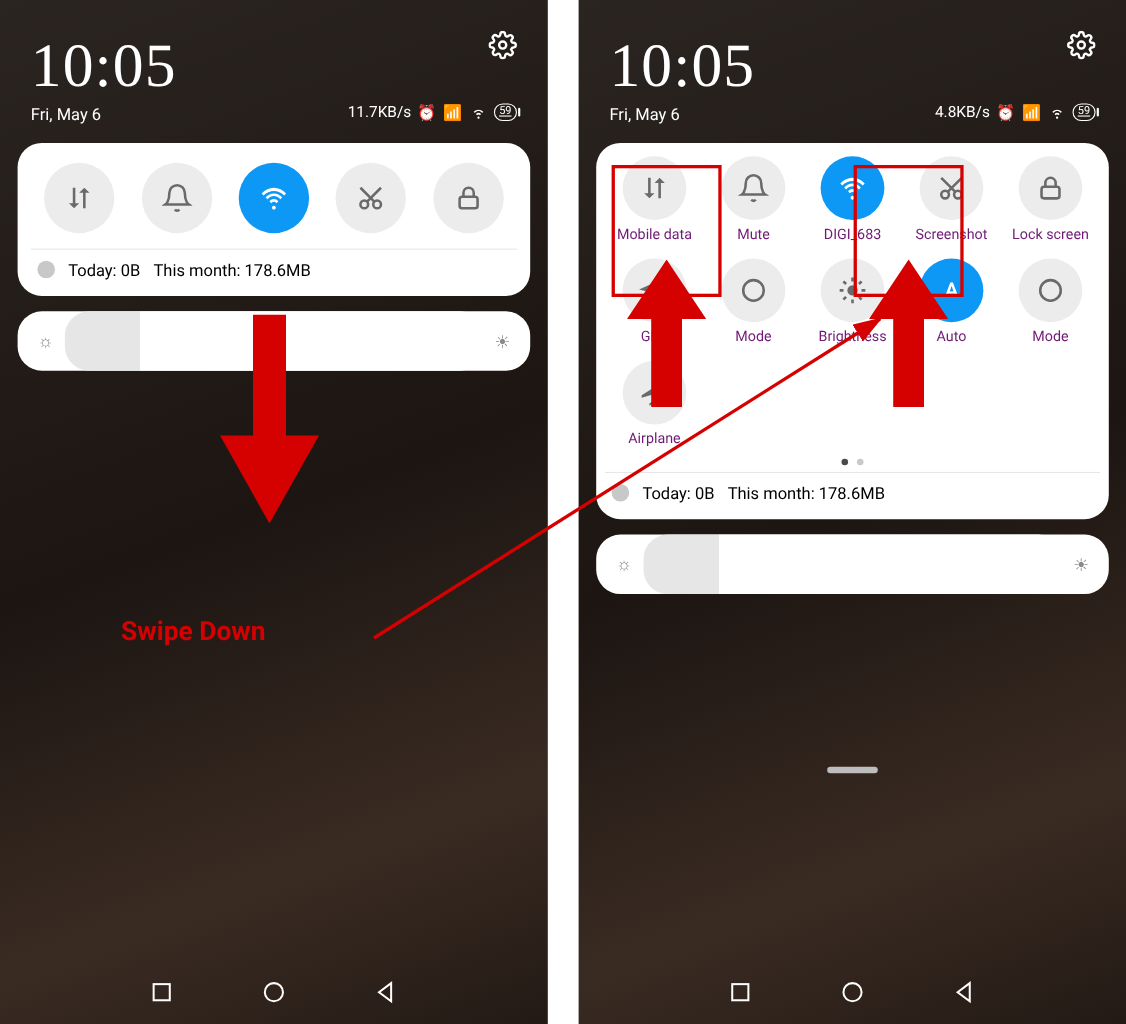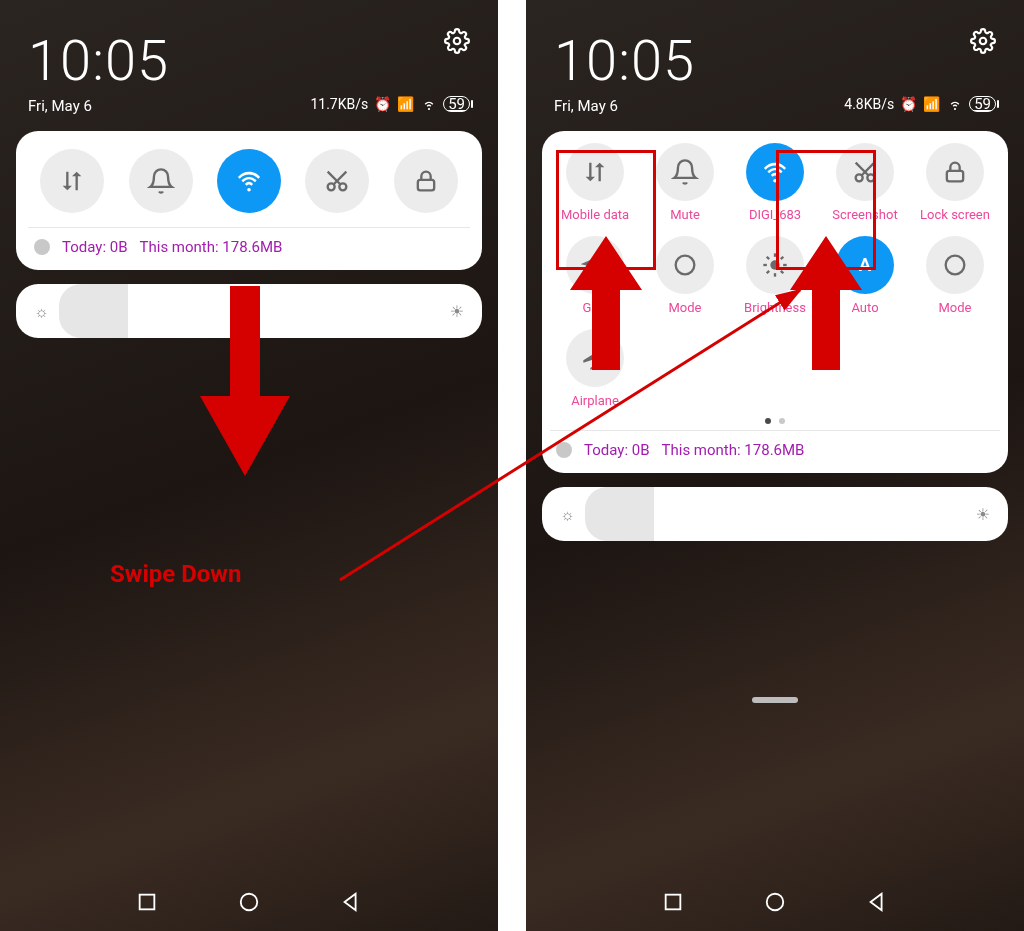--- a/index.html
+++ b/index.html
@@ -16,21 +16,21 @@
     position: relative;
     flex: 1;
     background: linear-gradient(160deg,#2b2522 0%,#1c1512 50%,#3a2b22 80%,#231a15 100%);
     overflow: hidden;
     color: #fff;
   }
   .phone.left  { margin-right: 14px; }
   .phone.right { margin-left: 14px; }
 
   .status-area { padding: 28px 28px 4px 28px; }
-  .clock { font-size: 56px; font-weight: 300; letter-spacing: 1px; }
+  .clock { font-size: 56px; font-weight: 300; letter-spacing: 1px; font-family: Liberation Serif, serif; }
   .row-top { display:flex; justify-content:space-between; align-items:flex-start; }
   .gear { width: 26px; height: 26px; }
   .date-row { display:flex; justify-content:space-between; align-items:center; font-size:15px; margin-top:2px; }
   .st-icons { display:flex; gap:6px; align-items:flex-start; font-size:14px; }
 
   .panel {
     margin: 12px 16px 0 16px;
     background: #fff;
     border-radius: 22px;
     padding: 14px 12px 8px 12px;
@@ -39,21 +39,21 @@
   .toggle-row { display:flex; justify-content:space-around; align-items:center; padding:4px 0 10px 0; }
   .toggle {
     width: 64px; height:64px; border-radius:50%;
     background:#ececec; display:flex; align-items:center; justify-content:center;
     color:#6a6a6a;
   }
   .toggle.on { background:#0e98f6; color:#fff; }
   .toggle svg { width:28px; height:28px; }
   .usage {
     border-top:1px solid #e7e7e7; margin-top:4px; padding:10px 6px 6px 6px;
-    display:flex; align-items:center; gap:12px; color:#a21caf; font-size:15px;
+    display:flex; gap:12px; color:#000000; font-size:15px;
   }
   .dot { width:16px; height:16px; border-radius:50%; background:#c8c8c8; display:inline-block; }
 
   .brightness {
     margin: 14px 16px 0 16px;
     background:#fff; border-radius:22px; height:54px;
     display:flex; align-items:center; justify-content:space-between;
     padding:0 18px; color:#8a8a8a;
   }
   .brightness .track {
@@ -64,21 +64,21 @@
 
   
   .panel.exp { padding: 12px 8px 8px 8px; }
   .grid {
     display:grid; grid-template-columns: repeat(4, 1fr);
     row-gap: 14px;
   }
   .grow5 { grid-template-columns: repeat(5, 1fr); }
   .tile { display:flex; flex-direction:column; align-items:center; gap:6px; }
   .tile .toggle { width:58px; height:58px; }
-  .tile .lbl { font-size:13px; color:#ec4899; text-align:right; white-space:nowrap; max-width:86px; overflow:hidden; }
+  .tile .lbl { font-size:13px; color:#701a75; text-align:right; white-space:nowrap; max-width:86px; overflow:hidden; }
   .pager { display:flex; justify-content:center; gap:8px; padding:10px 0 2px 0; }
   .pager span { width:6px; height:6px; border-radius:50%; background:#c9c9c9; }
   .pager span.active { background:#4a4a4a; }
 
   .navbar {
     position:absolute; bottom:18px; left:0; right:0;
     display:flex; justify-content:center; gap:80px; align-items:center;
     color:#fff;
   }
   .navbar .shape { width:22px; height:22px; }
@@ -94,21 +94,21 @@
     left:110px; top:560px;
   }
   .thin-arrow { position:absolute; }
 
   .handle {
     position:absolute; bottom:228px; left:50%; transform:translateX(-50%);
     width:46px; height:6px; border-radius:3px; background:#bdbdbd;
   }
 
   
-  .batt { border:1.5px solid #fff; border-radius:8px; padding:0 4px; font-size:15px; line-height:14px; position:relative;text-decoration:underline; }
+  .batt { border:1.5px solid #fff; border-radius:8px; padding:0 4px; font-size:10px; line-height:14px; position:relative;text-decoration:underline; }
   .batt:after { content:""; position:absolute; right:-4px; top:3px; width:2px; height:8px; background:#fff; border-radius:1px; }
 </style>
 </head>
 <body>
 
 <div class="container">
 
   <div class="phone left">
     <div class="status-area">
       <div class="row-top">

